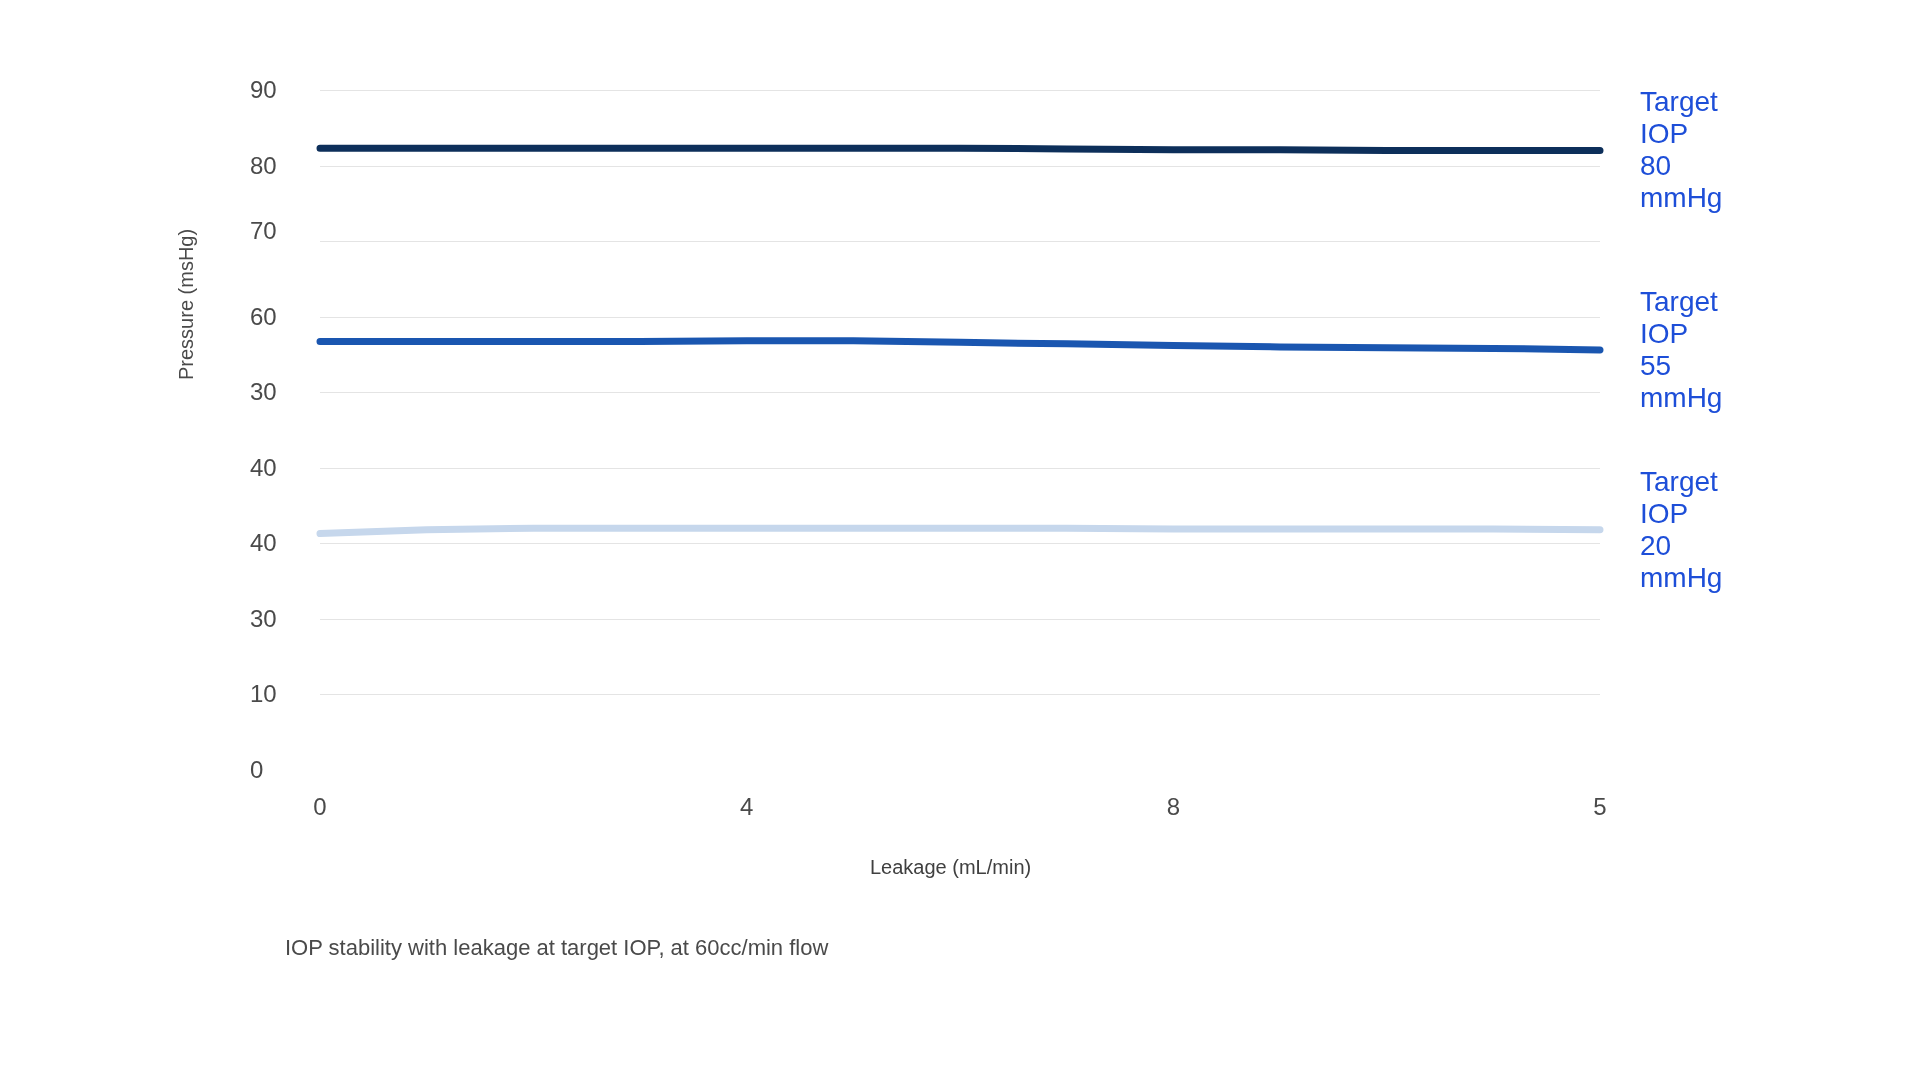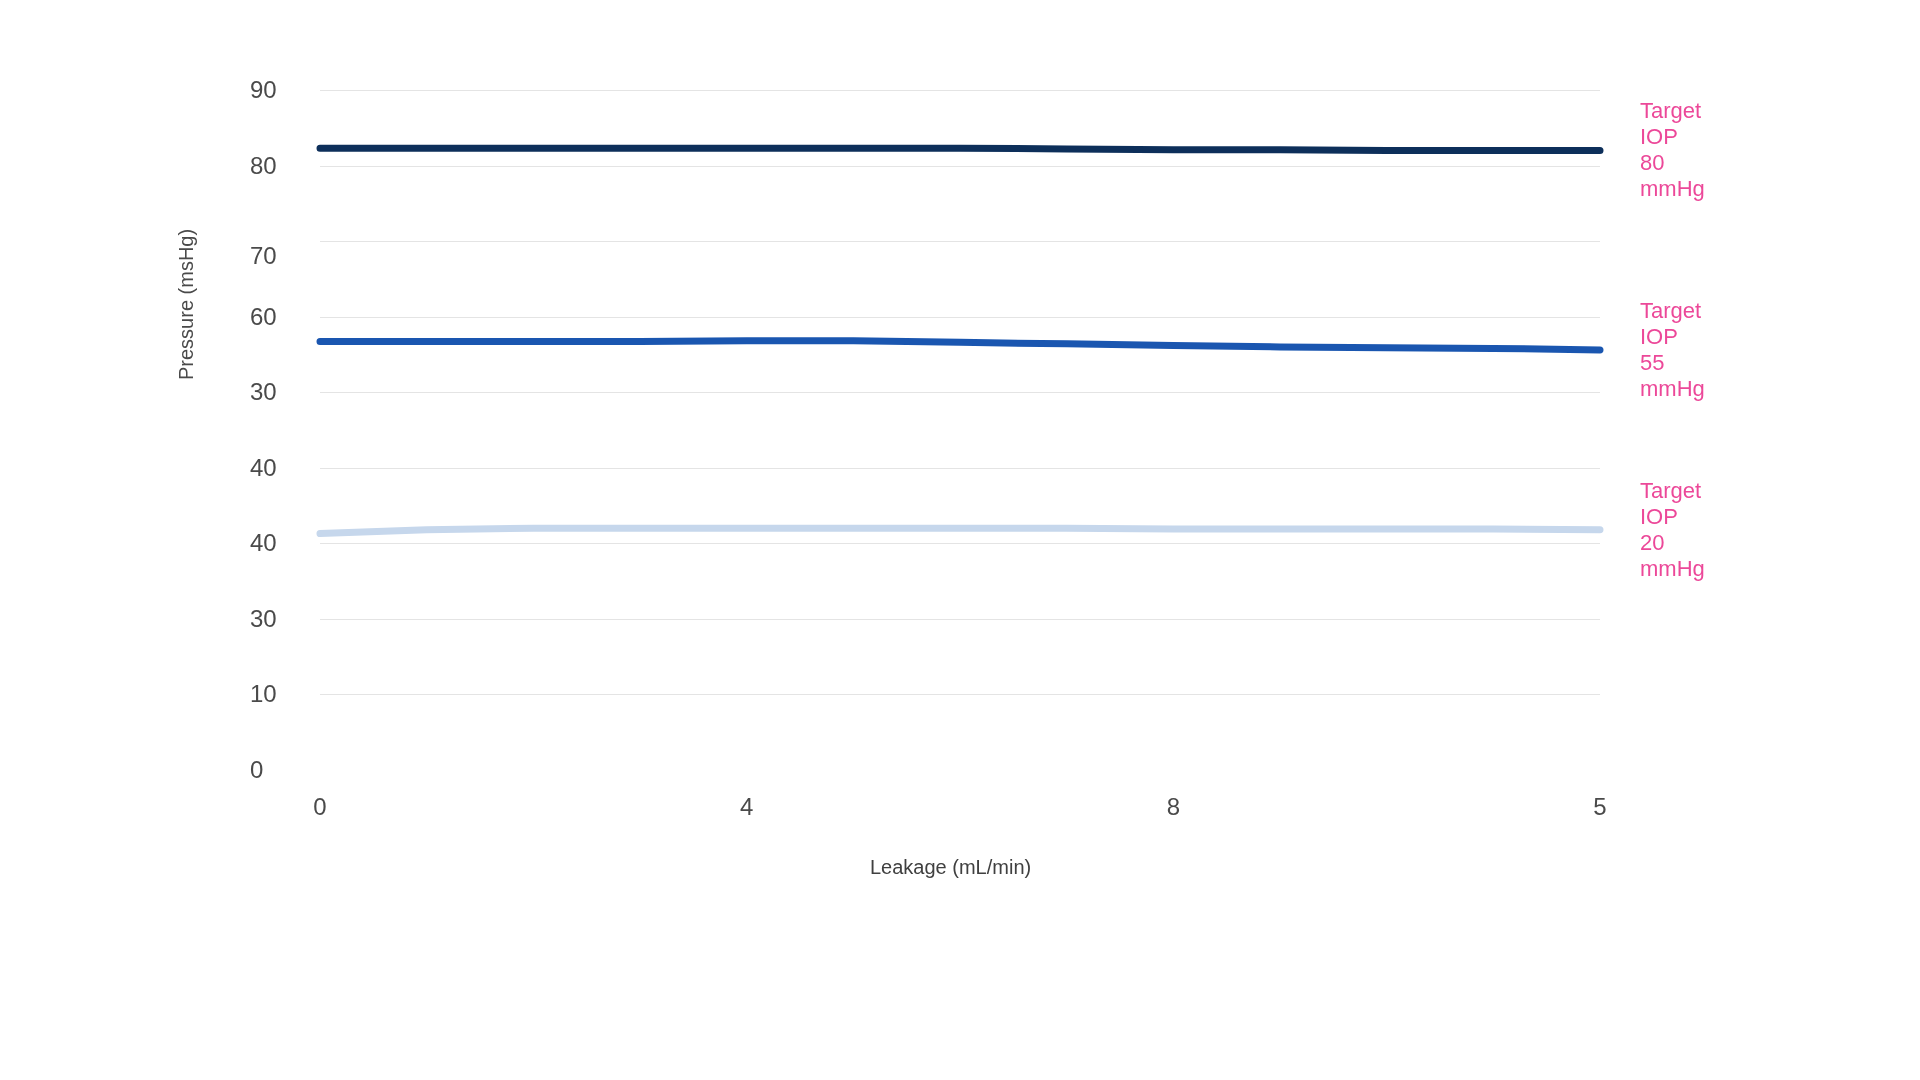--- a/index.html
+++ b/index.html
@@ -66,52 +66,53 @@
   }
   .xtick {
     position: absolute;
     top: 703px;
     font-size: 24px;
     color: #4a4a4a;
     transform: translateX(-50%);
   }
   .series-label {
     position: absolute;
-    font-size: 22px;
-    color: #ec4899;
+    font-size: 28px;
+    color: #1d4ed8;
     transform: translateY(-50%);
   }
 </style>
 </head>
 <body>
 
 <div class="chart-wrap">
   <div class="ylabel">Pressure (msHg)</div>
   <div class="xlabel">Leakage (mL/min)</div>
+  <div class="caption">IOP stability with leakage at target IOP, at 60cc/min flow</div>
   <div class="plot" id="plot">
     <svg id="plot-svg" width="1280" height="680" viewBox="0 0 1280 680" preserveAspectRatio="none" style="position:absolute;left:0;top:0;overflow:visible">
         <polyline points="0,58.177777777777806 106.66666666666666,58.177777777777806 213.33333333333331,58.177777777777806 320,58.177777777777806 426.66666666666663,58.177777777777806 533.3333333333334,58.177777777777806 640,58.177777777777806 746.6666666666667,58.93333333333328 853.3333333333333,59.68888888888898 960,59.68888888888898 1066.6666666666667,60.44444444444446 1173.3333333333333,60.44444444444446 1280,60.44444444444446" fill="none" stroke="#0d2f5a" stroke-width="7" stroke-linecap="round" stroke-linejoin="round"></polyline>
         <polyline points="0,251.60000000000002 106.66666666666666,251.60000000000002 213.33333333333331,251.60000000000002 320,251.60000000000002 426.66666666666663,250.8444444444445 533.3333333333334,250.8444444444445 640,252.3555555555555 746.6666666666667,253.86666666666662 853.3333333333333,255.37777777777774 960,256.88888888888886 1066.6666666666667,257.6444444444445 1173.3333333333333,258.4 1280,259.9111111111111" fill="none" stroke="#1a56b0" stroke-width="7" stroke-linecap="round" stroke-linejoin="round"></polyline>
         <polyline points="0,443.51111111111106 106.66666666666666,439.73333333333335 213.33333333333331,438.2222222222222 320,438.2222222222222 426.66666666666663,438.2222222222222 533.3333333333334,438.2222222222222 640,438.2222222222222 746.6666666666667,438.2222222222222 853.3333333333333,438.97777777777776 960,438.97777777777776 1066.6666666666667,438.97777777777776 1173.3333333333333,438.97777777777776 1280,439.73333333333335" fill="none" stroke="#c6d7ec" stroke-width="7" stroke-linecap="round" stroke-linejoin="round"></polyline>
       </svg>
   <div class="ytick" style="top: 680px;">0</div>
       <div class="grid-line" style="top: 604.444px;"></div>
       <div class="ytick" style="top: 604.444px;">10</div>
       <div class="grid-line" style="top: 528.889px;"></div>
       <div class="ytick" style="top: 528.889px;">30</div>
       <div class="grid-line" style="top: 453.333px;"></div>
       <div class="ytick" style="top: 453.333px;">40</div>
       <div class="grid-line" style="top: 377.778px;"></div>
       <div class="ytick" style="top: 377.778px;">40</div>
       <div class="grid-line" style="top: 302.222px;"></div>
       <div class="ytick" style="top: 302.222px;">30</div>
       <div class="grid-line" style="top: 226.667px;"></div>
       <div class="ytick" style="top: 226.667px;">60</div>
       <div class="grid-line" style="top: 151.111px;"></div>
-      <div class="ytick" style="top: 166px;">70</div>
+      <div class="ytick" style="top: 141px;">70</div>
       <div class="grid-line" style="top: 75.5556px;"></div>
       <div class="ytick" style="top: 75.5556px;">80</div>
       <div class="grid-line" style="top: 0px;"></div>
       <div class="ytick" style="top: 0px;">90</div>
       <div class="xtick" style="left: 0px;">0</div>
       <div class="xtick" style="left: 426.667px;">4</div>
       <div class="xtick" style="left: 853.333px;">8</div>
       <div class="xtick" style="left: 1280px;">5</div>
       <div class="series-label" style="left: 1320px; top: 60.4444px;">Target IOP 80 mmHg</div>
       <div class="series-label" style="left: 1320px; top: 259.911px;">Target IOP 55 mmHg</div>

